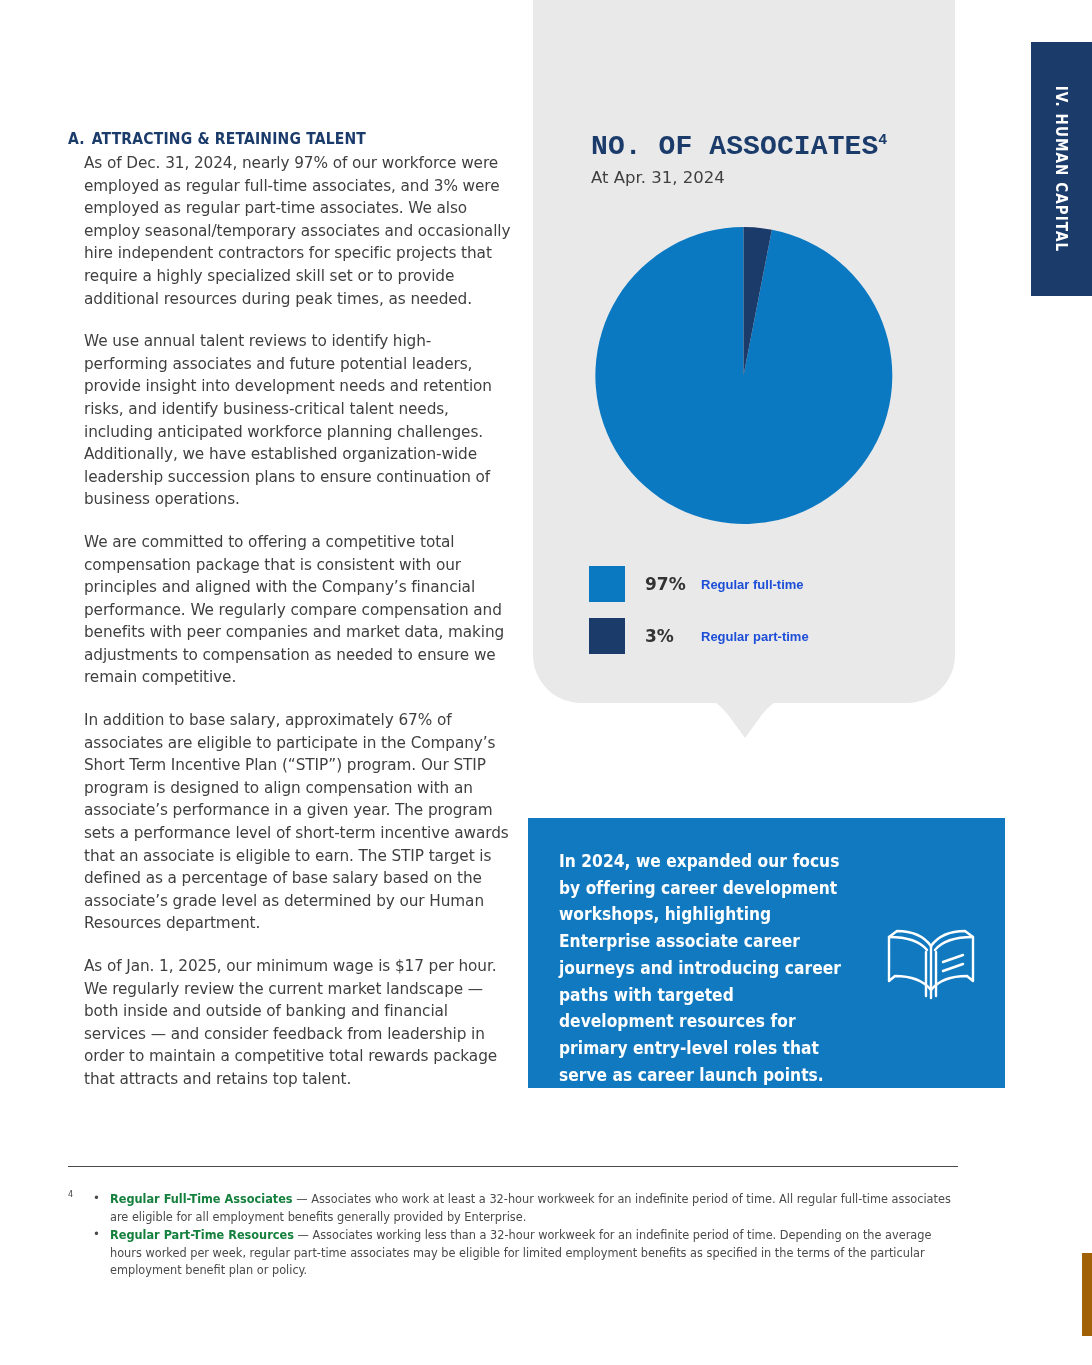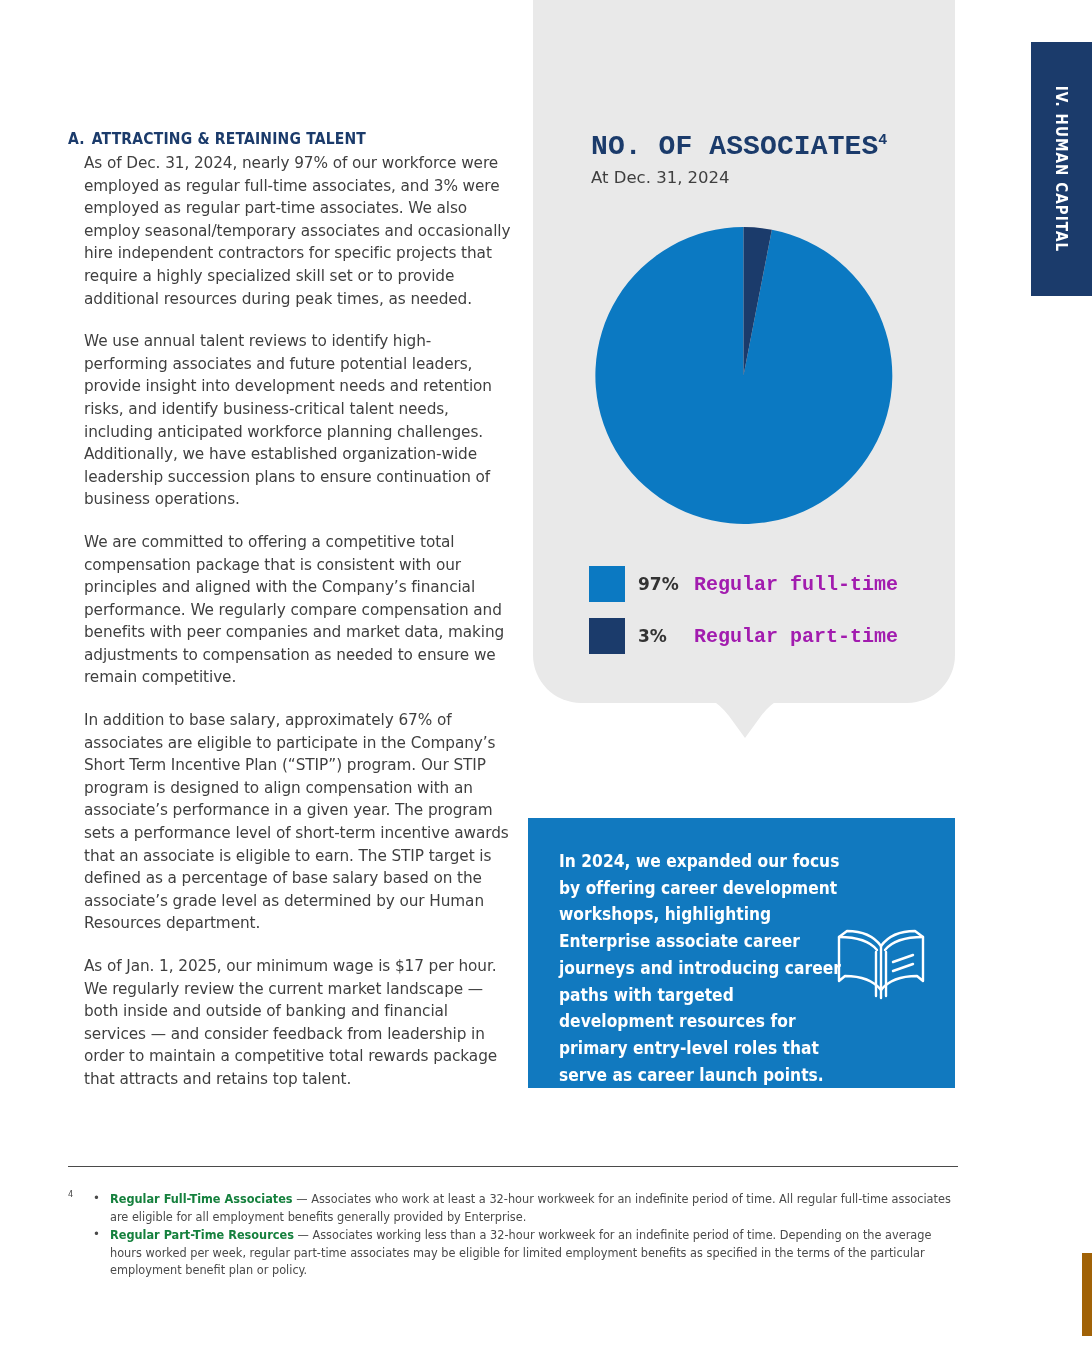--- a/index.html
+++ b/index.html
@@ -117,40 +117,40 @@
     margin-bottom: 16px;
   }
   .legend-row:last-child { margin-bottom: 0; }
   .legend-swatch {
     width: 36px;
     height: 36px;
     flex: 0 0 36px;
   }
   .legend-pct {
     width: 56px;
-    margin-left: 13px;
+    margin-left: 20px;
     font-family: "DejaVu Sans", sans-serif;
     font-weight: bold;
     font-size: 17px;
     color: #333333;
   }
   .legend-label {
-    font-family: Liberation Mono, monospace;
-    font-weight: bold;
-    font-size: 20px;
-    color: #a21caf;
+    font-family: Liberation Sans, sans-serif;
+    font-weight: bold;
+    font-size: 13px;
+    color: #1d4ed8;
     white-space: nowrap;
   }
 
   
   .callout {
     position: absolute;
     left: 528px;
     top: 818px;
-    width: 427px;
+    width: 477px;
     height: 270px;
     background: #1179bf;
   }
   .callout-text {
     position: absolute;
     left: 31px;
     top: 30px;
     width: 290px;
     color: #ffffff;
     font-family: "DejaVu Sans Condensed", "Liberation Sans Narrow", "Liberation Sans", sans-serif;
@@ -281,21 +281,21 @@
   <div class="chart-panel"></div>
   <div class="bubble-tail">
     <svg width="124" height="54" viewBox="0 0 124 54">
       <path d="M0 0 H124 V2 C104 3 90 10 78 26 L62 48 L46 26 C34 10 20 3 0 2 Z" fill="#e9e9e9"></path>
     </svg>
   </div>
 
   <div class="chart-title">
     <span>NO. OF ASSOCIATES</span><sup>4</sup>
   </div>
-  <div class="chart-subtitle">At Dec. 31, 2024</div>
+  <div class="chart-subtitle">At Apr. 31, 2024</div>
 
   <div class="pie-wrap">
     <svg width="303" height="303" viewBox="0 0 100 100">
 
       <path d="M50 50 L59.36 1.88 A49 49 0 1 1 50 1 Z" fill="#0b79c2"></path>
 
       <path d="M50 50 L50 1 A49 49 0 0 1 59.36 1.88 Z" fill="#1b3b6b"></path>
     </svg>
   </div>
 

